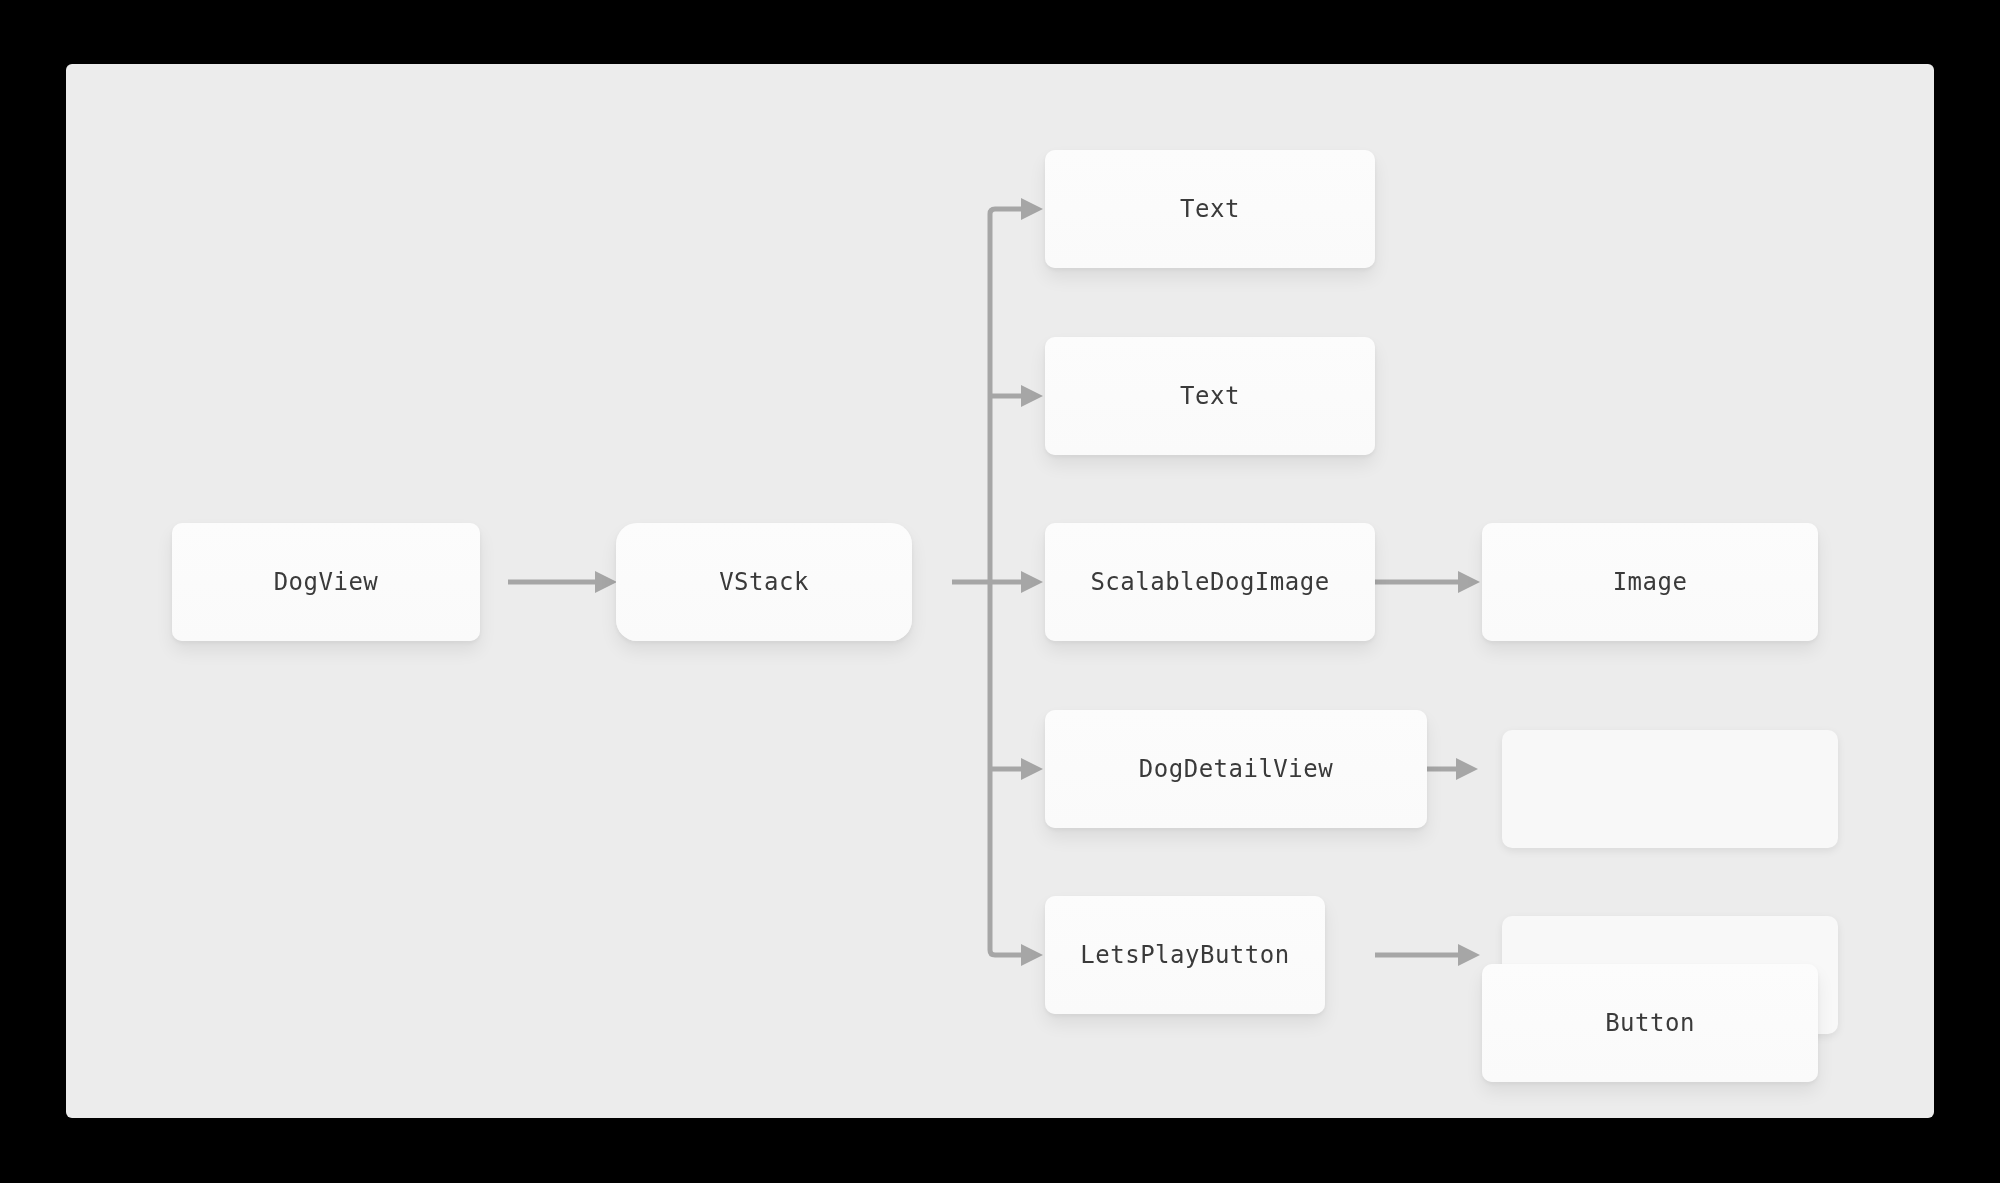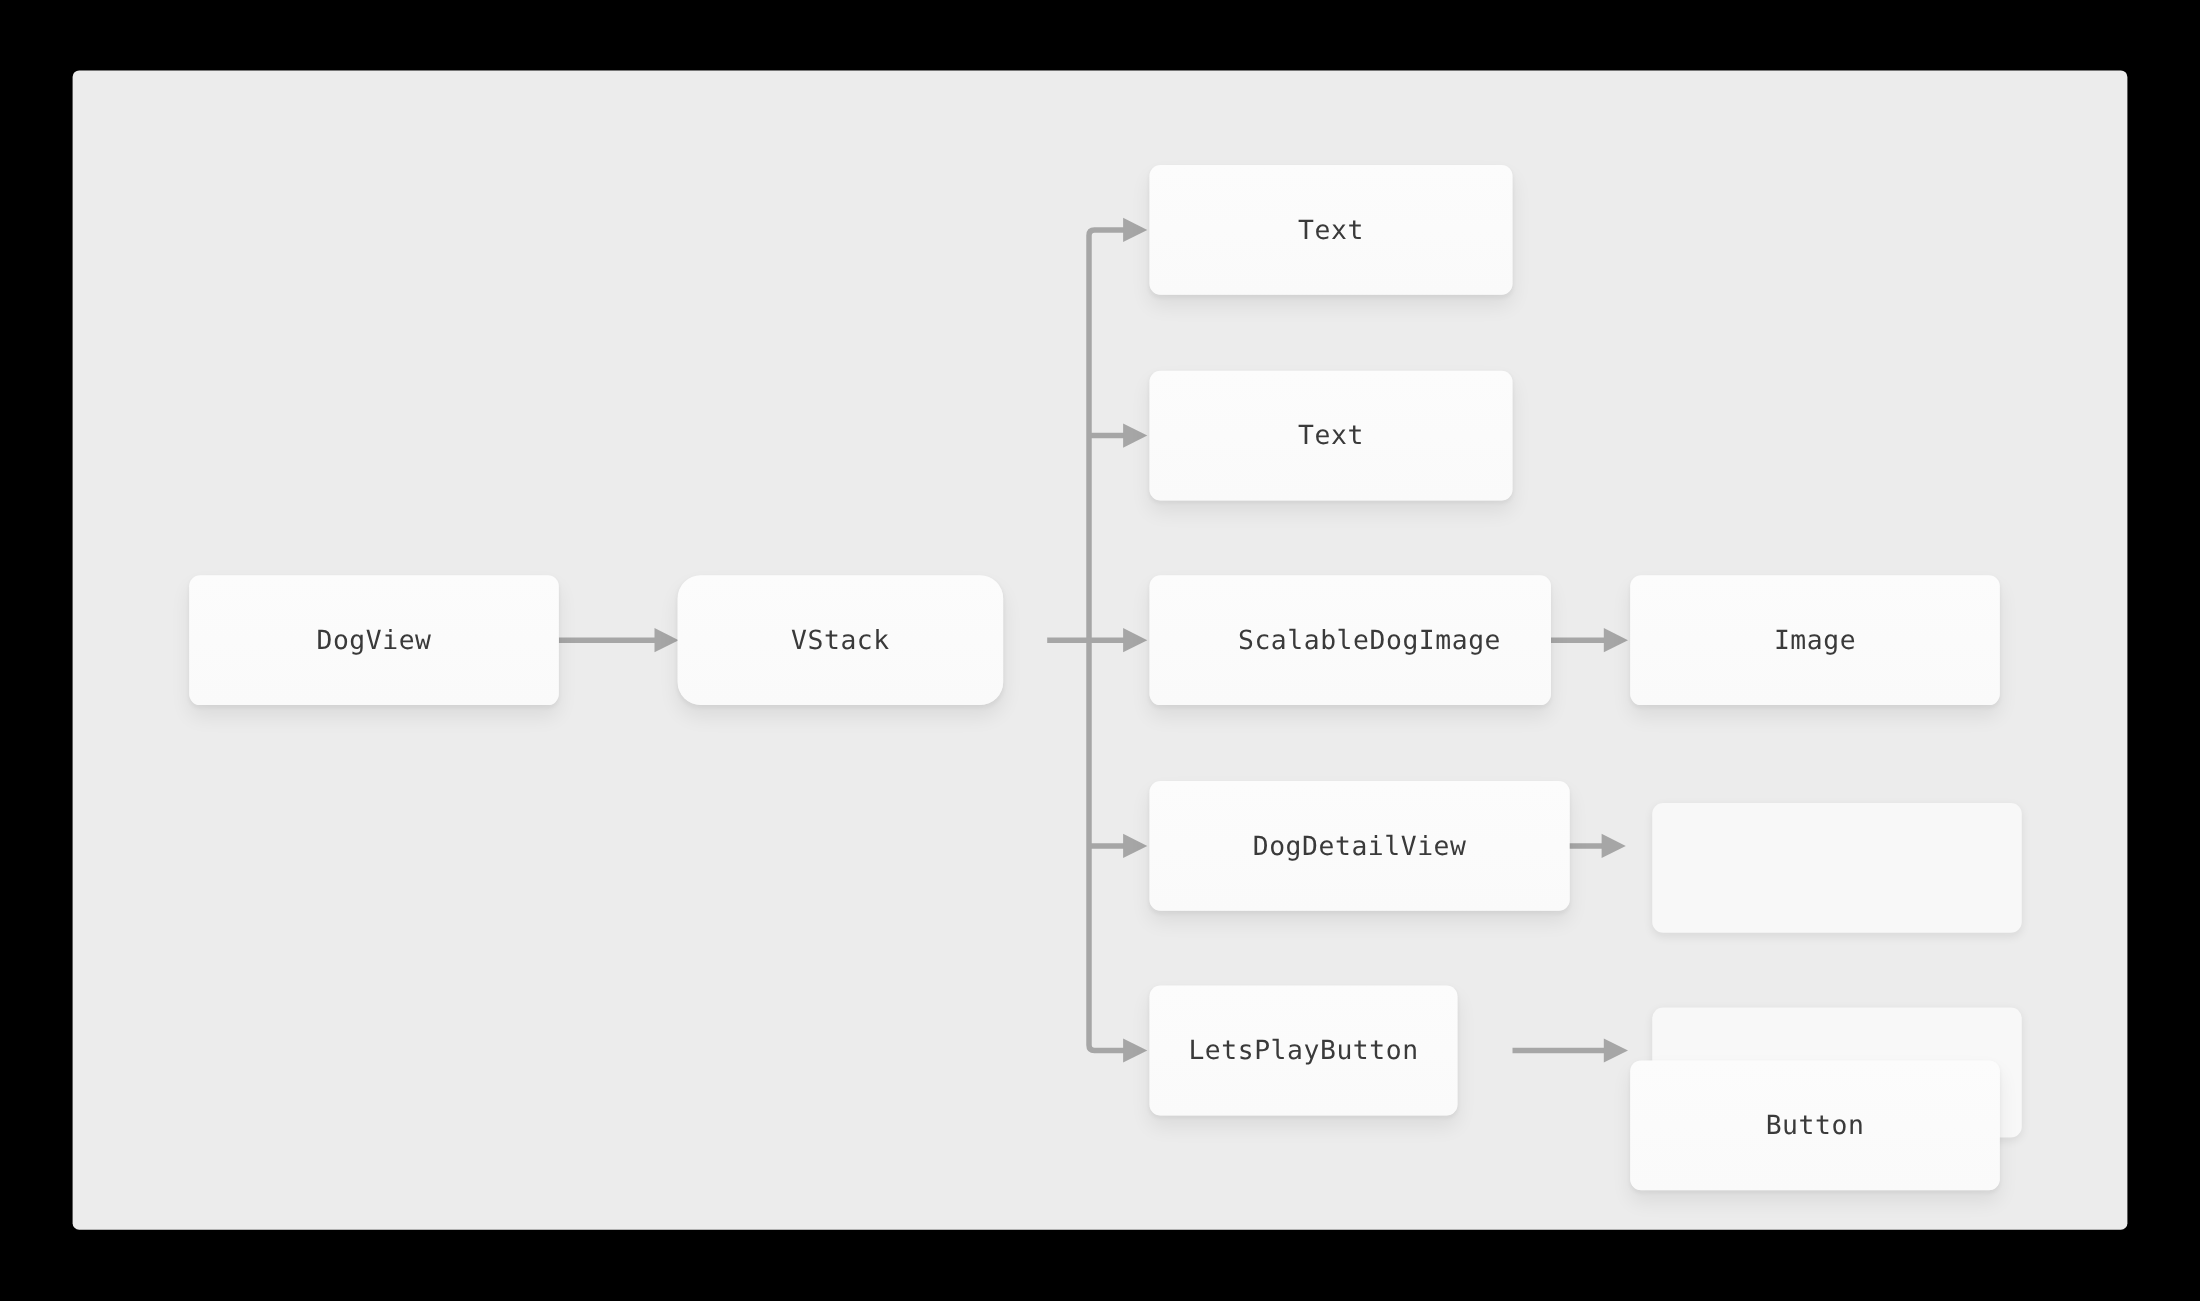--- a/index.html
+++ b/index.html
@@ -80,35 +80,35 @@
       <line class="line" x1="1375" y1="769" x2="1459" y2="769"></line>
       <polygon class="head" points="1478,769 1456,758 1456,780"></polygon>
     </g>
 
     <g>
       <line class="line" x1="1375" y1="955" x2="1461" y2="955"></line>
       <polygon class="head" points="1480,955 1458,944 1458,966"></polygon>
     </g>
   </svg>
 
-  <div class="node" style="left:172px;top:523px;width:336px;">
+  <div class="node" style="left:172px;top:523px;width:308px;">
     <span class="node-label">DogView</span>
   </div>
 
   <div class="node" style="left:616px;top:523px;width:296px;border-radius:21px;">
     <span class="node-label">VStack</span>
   </div>
 
   <div class="node" style="left:1045px;top:150px;width:330px;">
     <span class="node-label">Text</span>
   </div>
   <div class="node" style="left:1045px;top:337px;width:330px;">
     <span class="node-label">Text</span>
   </div>
-  <div class="node" style="left:1045px;top:523px;width:330px;padding-left:35px;">
+  <div class="node" style="left:1045px;top:523px;width:330px;">
     <span class="node-label">ScalableDogImage</span>
   </div>
   <div class="node" style="left:1045px;top:710px;width:382px;">
     <span class="node-label">DogDetailView</span>
   </div>
   <div class="node" style="left:1045px;top:896px;width:280px;">
     <span class="node-label">LetsPlayButton</span>
   </div>
 
   <div class="node" style="left:1482px;top:523px;width:336px;">

